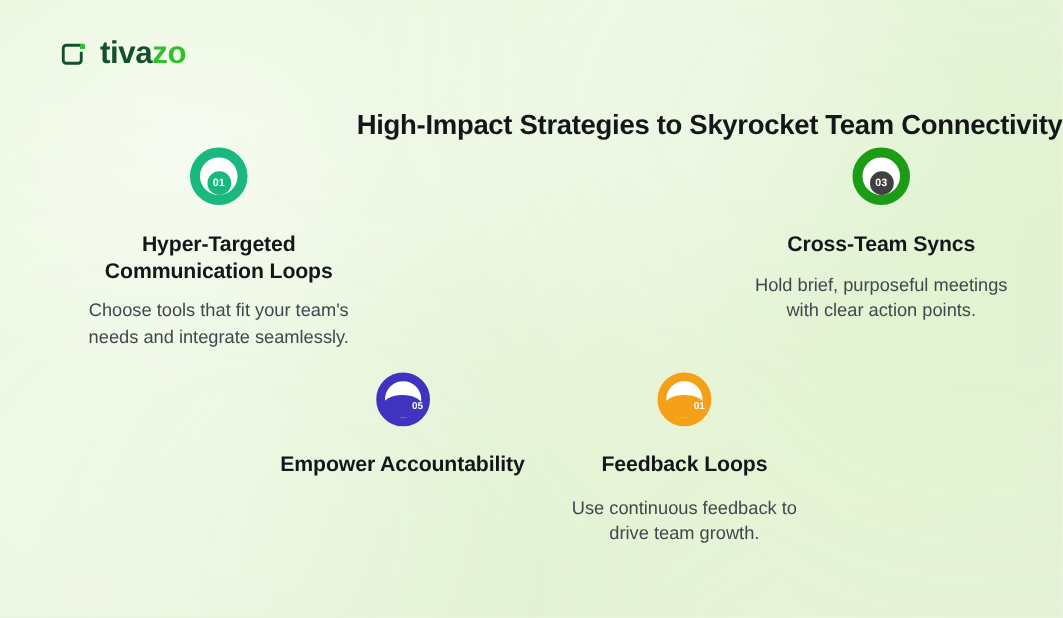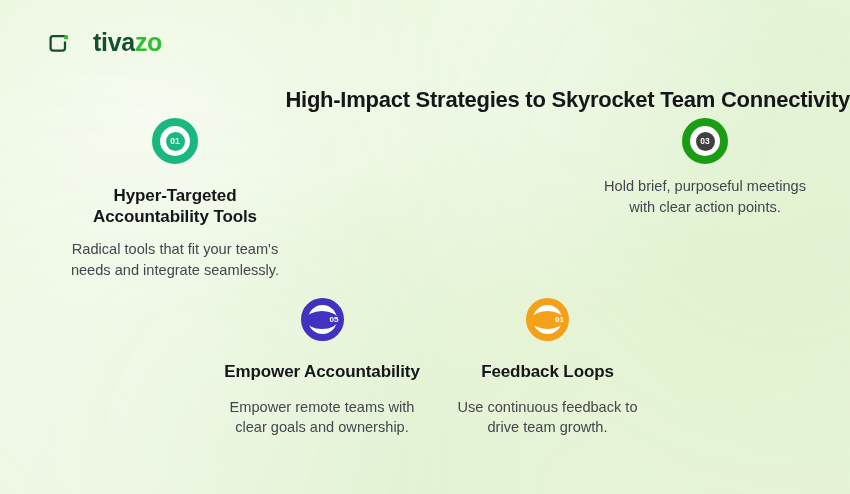--- a/index.html
+++ b/index.html
@@ -40,21 +40,21 @@
     opacity: 0.9;
   }
 
   
   #brand {
     position: absolute;
     left: 47px;
     top: 30px;
     display: flex;
     align-items: flex-end;
-    gap: 22px;
+    gap: 9px;
     z-index: 3;
   }
   #brand-mark {
     width: 24px;
     height: 24px;
     position: relative;
     display: block;
   }
   #brand-word {
     font-size: 25px;
@@ -91,21 +91,21 @@
   .badge-wrap {
     display: flex;
     justify-content: center;
     margin-bottom: 0;
   }
   .badge {
     position: relative;
     border-radius: 50%;
     box-sizing: border-box;
     display: flex;
-    align-items: center;
+    align-items: flex-end;
     justify-content: center;
     background: #ffffff;
   }
   .badge-core {
     border-radius: 50%;
     display: flex;
     align-items: center;
     justify-content: center;
     color: #ffffff;
     font-weight: bold;
@@ -182,42 +182,42 @@
   </div>
 
   <h1 id="title">High-Impact Strategies to Skyrocket Team Connectivity</h1>
 
   <div class="card row-top" id="card-1">
     <div class="badge-wrap">
       <div class="badge" style="border-color: rgb(24, 184, 127);">
         <div class="badge-core" style="background: rgb(24, 184, 127);">01</div>
       </div>
     </div>
-    <div class="card-title">Hyper-Targeted Accountability Tools</div>
-    <div class="card-body">Radical tools that fit your team's needs and integrate seamlessly.</div>
+    <div class="card-title">Hyper-Targeted Communication Loops</div>
+    <div class="card-body">Choose tools that fit your team's needs and integrate seamlessly.</div>
   </div>
 
 
   <div class="card row-top" id="card-3">
     <div class="badge-wrap">
       <div class="badge" style="border-color: rgb(28, 156, 20);">
         <div class="badge-core" style="background: #404040;">03</div>
       </div>
     </div>
+    <div class="card-title">Cross-Team Syncs</div>
     <div class="card-body">Hold brief, purposeful meetings with clear action points.</div>
   </div>
 
   <div class="card row-bottom" id="card-5">
     <div class="badge-wrap">
       <div class="badge" style="border-color: rgb(63, 51, 191);">
         <div class="badge-core" style="background: rgb(63, 51, 191);">05</div>
       </div>
     </div>
     <div class="card-title">Empower Accountability</div>
-    <div class="card-body">Empower remote teams with clear goals and ownership.</div>
   </div>
 
   <div class="card row-bottom" id="card-4">
     <div class="badge-wrap">
       <div class="badge" style="border-color: rgb(245, 160, 25);">
         <div class="badge-core" style="background: rgb(245, 160, 25);">01</div>
       </div>
     </div>
     <div class="card-title">Feedback Loops</div>
     <div class="card-body">Use continuous feedback to drive team growth.</div>

